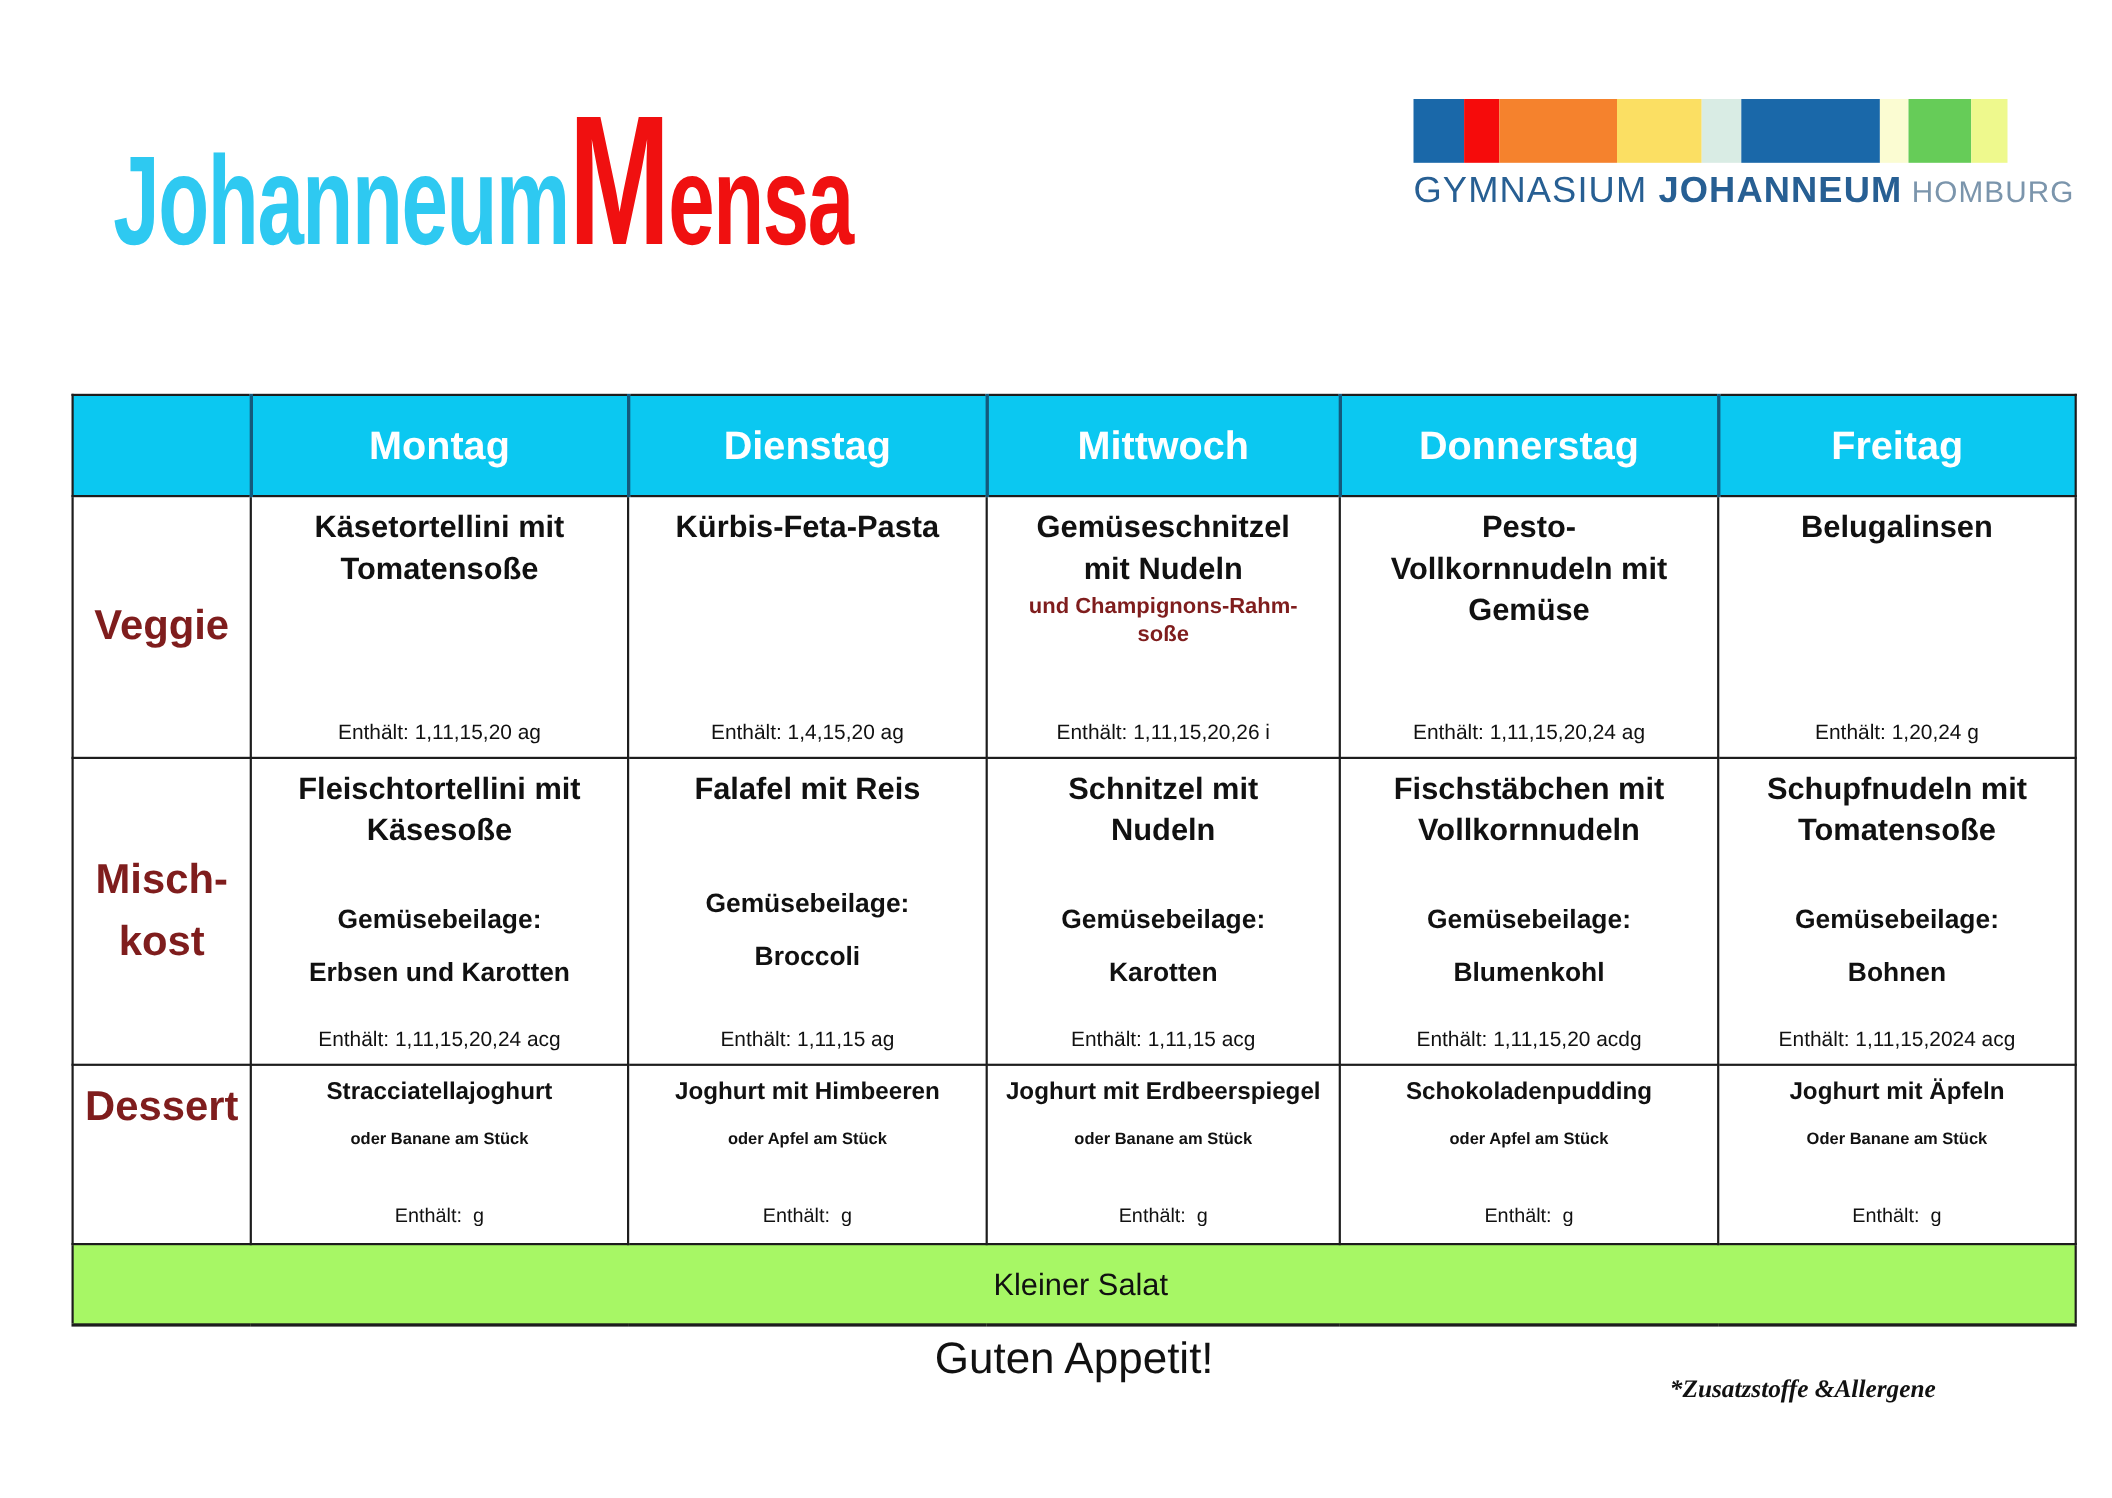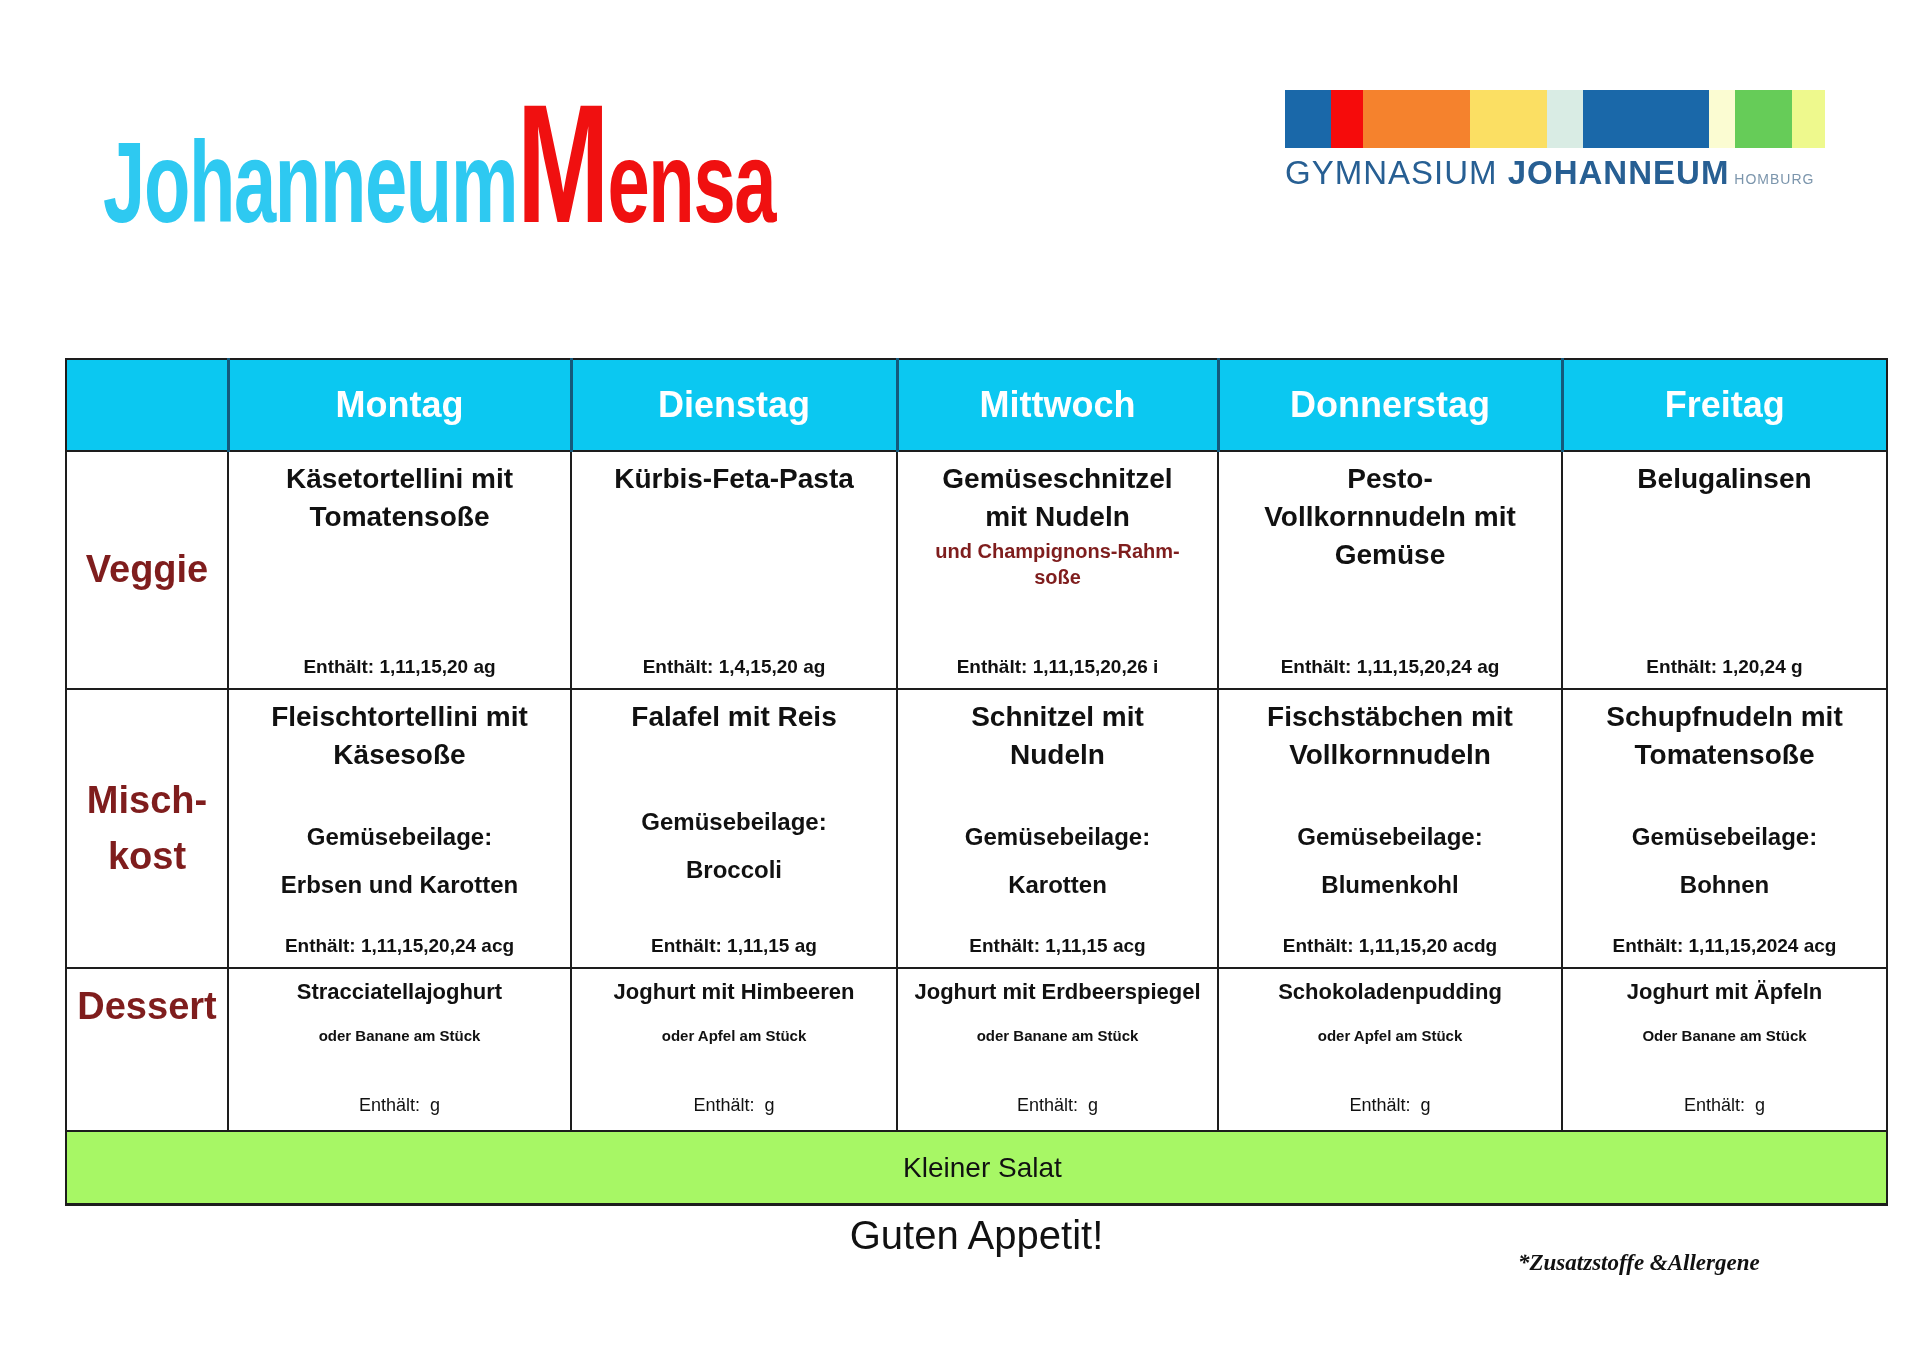--- a/index.html
+++ b/index.html
@@ -26,21 +26,21 @@
   
   .logo{position:absolute;left:1285px;top:90px;width:540px;}
   .logo-stripe{display:flex;height:58px;width:540px;}
   .logo-stripe div{height:100%;}
   .logo-text{
     margin-top:6px;white-space:nowrap;
     font-size:33px;color:#275f93;letter-spacing:1px;
   }
   .logo-text .g{font-weight:normal;}
   .logo-text .j{font-weight:bold;}
-  .logo-text .h{font-size:14px;color:#7b95ac;font-weight:normal;letter-spacing:1px;}
+  .logo-text .h{font-size:27px;color:#7b95ac;font-weight:normal;letter-spacing:1px;}
 
   
   .date-range{
     position:absolute;left:108px;top:218px;
     font-size:40px;color:#151515;
   }
 
   
   table.menu{
     position:absolute;left:65px;top:358px;
@@ -76,21 +76,21 @@
     font-size:28px;font-weight:bold;color:#111;
     line-height:1.35;white-space:pre-wrap;
   }
   .meal-subtitle{
     font-size:20px;font-weight:bold;color:#7f1d1d;
     line-height:1.3;white-space:pre-wrap;margin-top:2px;
   }
   .beilage-label{font-size:24px;font-weight:bold;color:#111;}
   .beilage-value{font-size:24px;font-weight:bold;color:#111;margin-top:20px;}
   .allergens{
-    font-size:19px;color:#111;font-weight:bold;
+    font-size:19px;color:#111;font-weight:normal;
     white-space:pre-wrap;margin-top:auto;padding-bottom:2px;
   }
   .sp1{flex:1.4;} .sp2{flex:1;}
 
   .dessert-cell{padding-top:10px;}
   .dessert-title{font-size:22px;font-weight:bold;color:#111;line-height:1.2;}
   .dessert-sub{font-size:15px;font-weight:bold;color:#111;margin-top:22px;}
   .dessert-allerg{font-size:18px;color:#111;margin-top:auto;padding-bottom:6px;white-space:pre-wrap;}
 
   tr.salad-row td{

